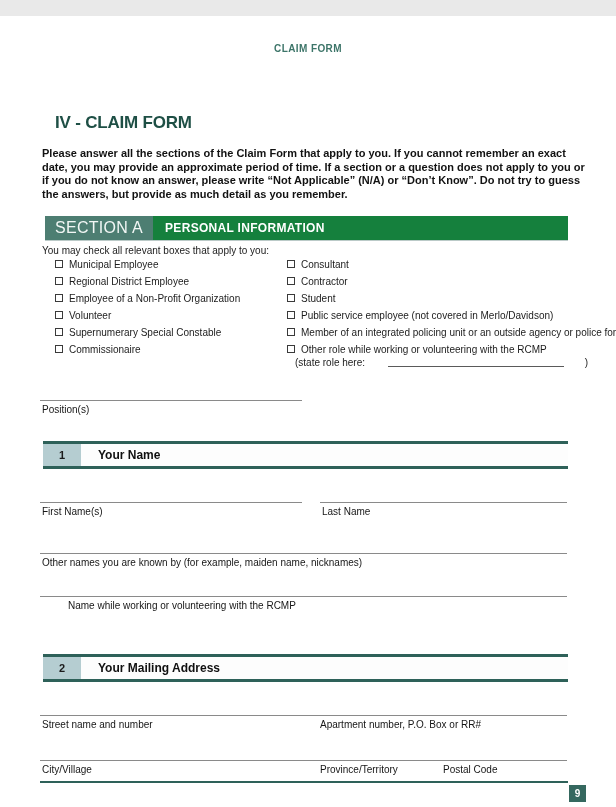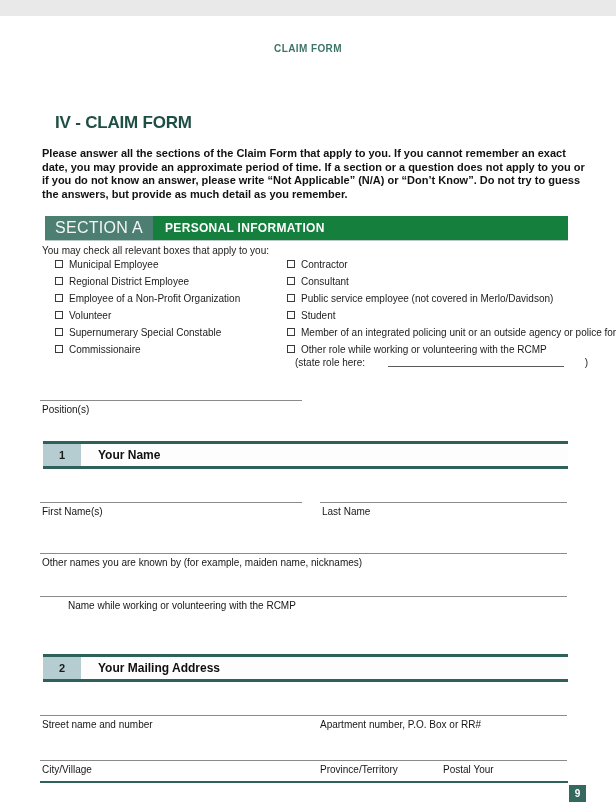--- a/index.html
+++ b/index.html
@@ -217,33 +217,33 @@
     </div>
     <div class="cb-row">
       <span class="cb-box"></span>
       <span class="cb-label">Commissionaire</span>
     </div>
   </div>
 
   <div class="cb-col cb-col-right">
     <div class="cb-row">
       <span class="cb-box"></span>
+      <span class="cb-label">Consultant</span>
+    </div>
+    <div class="cb-row">
+      <span class="cb-box"></span>
       <span class="cb-label">Contractor</span>
     </div>
     <div class="cb-row">
       <span class="cb-box"></span>
-      <span class="cb-label">Consultant</span>
+      <span class="cb-label">Student</span>
     </div>
     <div class="cb-row">
       <span class="cb-box"></span>
       <span class="cb-label">Public service employee (not covered in Merlo/Davidson)</span>
-    </div>
-    <div class="cb-row">
-      <span class="cb-box"></span>
-      <span class="cb-label">Student</span>
     </div>
     <div class="cb-row">
       <span class="cb-box"></span>
       <span class="cb-label">Member of an integrated policing unit or an outside agency or police force</span>
     </div>
     <div class="cb-row">
       <span class="cb-box"></span>
       <span class="cb-label">Other role while working or volunteering with the RCMP</span>
     </div>
   </div>
@@ -278,18 +278,18 @@
     <div class="q-title">Your Mailing Address</div>
   </div>
 
   <div class="write-line" style="top:699px; left:40px; width:527px;"></div>
   <div class="field-label" style="top:703px; left:42px;">Street name and number</div>
   <div class="field-label" style="top:703px; left:320px;">Apartment number, P.O. Box or RR#</div>
 
   <div class="write-line" style="top:744px; left:40px; width:527px;"></div>
   <div class="field-label" style="top:748px; left:42px;">City/Village</div>
   <div class="field-label" style="top:748px; left:320px;">Province/Territory</div>
-  <div class="field-label" style="top:748px; left:443px;">Postal Your</div>
+  <div class="field-label" style="top:748px; left:443px;">Postal Code</div>
 
   <div class="bottom-rule"></div>
   <div class="page-badge">9</div>
 
 </div>
 
 </body></html>

